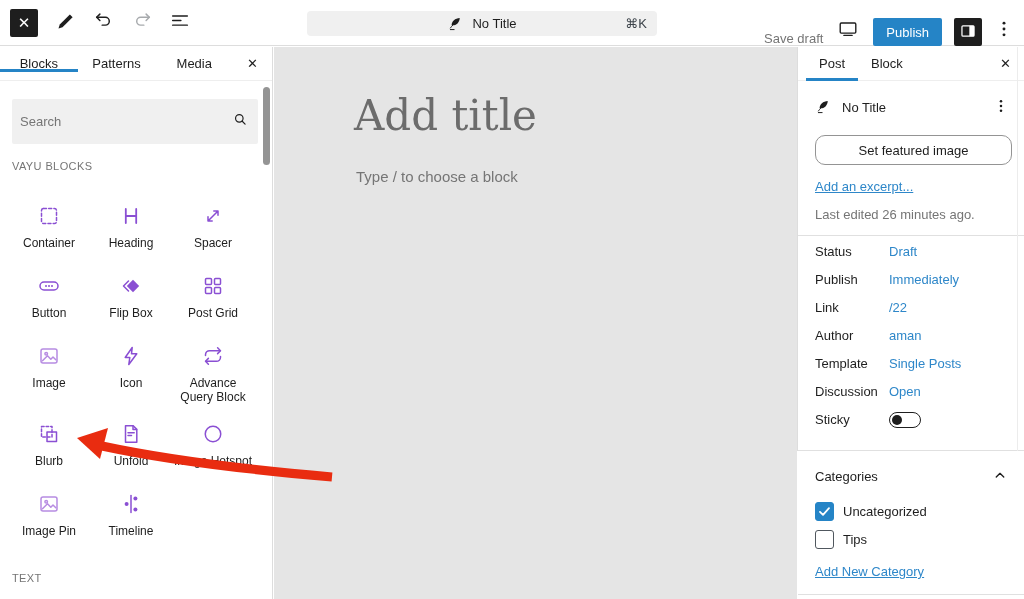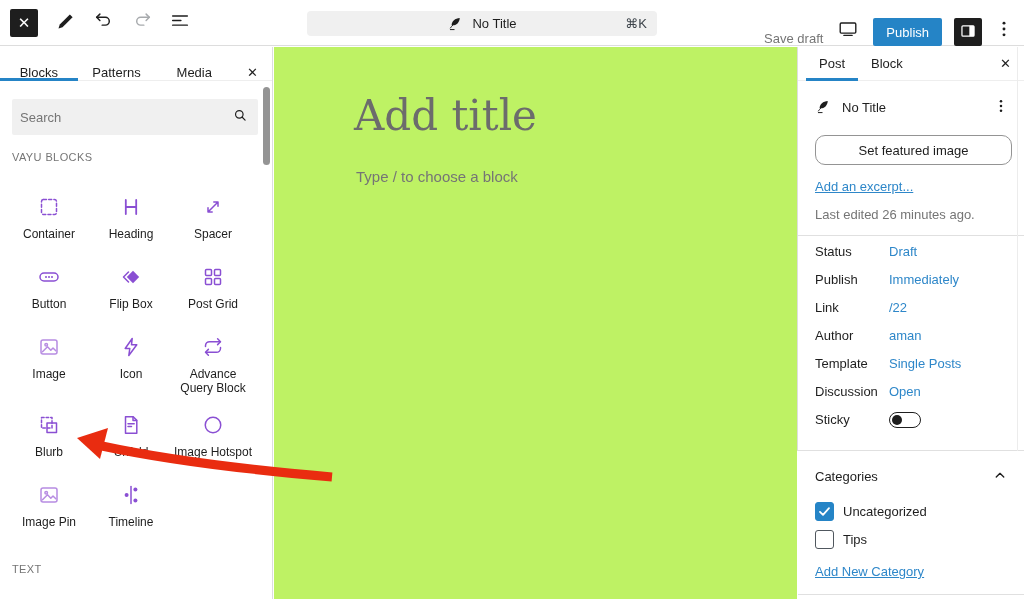--- a/index.html
+++ b/index.html
@@ -24,42 +24,42 @@
   .omnibox .shortcut { position:absolute; right:10px; color:#3c434a; font-size:13px; }
   .topbar-right { position:absolute; right:10px; top:0; height:46px; display:flex; align-items:flex-end; gap:12px; }
   .save-draft { font-size:13px; color:#757575; background:none; border:none; cursor:pointer; }
   .publish-btn { height:28px; padding:0 13px; background:var(--accent-blue,#2584c6); color:#fff;
     border:none; border-radius:2px; font-size:13px; cursor:pointer; }
   .panel-toggle { width:28px; height:28px; background:#1e1e1e; border:none; border-radius:2px;
     display:flex; align-items:center; justify-content:center; cursor:pointer; }
   
   .inserter { position:absolute; top:47px; left:0; width:273px; height:552px; background:#fff;
     border-right:1px solid #ddd; z-index:5; }
-  .ins-tabs { display:flex; height:34px; border-bottom:1px solid #eee; align-items:flex-end; }
+  .ins-tabs { display:flex; height:34px; border-bottom:1px solid #eee; align-items:center; }
   .ins-tabs .tab { width:78px; background:none; border:none; font-size:13px; font-weight:500;
     color:#1e1e1e; position:relative; cursor:pointer; font-family:inherit; }
   .tab.active::after { content:""; position:absolute; left:0; right:0; bottom:-1px; height:3px;
     background:var(--accent-blue,#2584c6); }
   .ins-close { margin-left:auto; background:none; border:none; font-size:13px; color:#1e1e1e;
     padding:0 14px; cursor:pointer; }
-  .search-box { margin:18px 14px 0 12px; height:36px; background:#f0f0f0; border-radius:2px;
+  .search-box { margin:18px 14px 0 12px; height:45px; background:#f0f0f0; border-radius:2px;
     display:flex; align-items:center; padding:0 8px; }
   .search-box input { flex:1; background:transparent; border:none; outline:none; font-size:13px;
     color:#1e1e1e; font-family:inherit; }
   .search-box input::placeholder { color:#757575; }
   .section-label { margin:16px 0 0 12px; font-size:11px; color:#757575; letter-spacing:.4px; }
   .blocks-grid { margin:0 0 0 8px; padding-top:14px; display:grid; grid-template-columns:repeat(3,82px); }
   .block-item { min-height:70px; padding-top:18px; display:flex; flex-direction:column; align-items:center; cursor:pointer; }
   .block-item .bicon { color:var(--purple,#8a4fd3); height:24px; display:flex; }
   .block-item .bicon.light { color:var(--purple-light,#b78ce2); }
   .block-item .blabel { margin-top:8px; font-size:12px; line-height:1.18; color:#1e1e1e; text-align:center; max-width:80px; }
   .text-label { margin-top:28px; }
   .panel-scrollbar { position:absolute; top:40px; right:2px; width:7px; height:78px; background:#949494; border-radius:4px; cursor:grab; }
   
-  .canvas { position:absolute; top:47px; left:274px; width:523px; height:552px; background:#bef264;padding-left:33px; }
+  .canvas { position:absolute; top:47px; left:274px; width:523px; height:552px; background:#e5e5e5;padding-left:33px; }
   .canvas-title { position:absolute; left:80px; top:44px; font-family:"DejaVu Serif", serif;
     font-weight:400; font-size:42px; color:#6c6c6c; }
   .canvas-body { position:absolute; left:82px; top:121px; font-size:15px; color:#757575; }
   
   .sidebar { position:absolute; top:47px; right:0; width:227px; height:404px; background:#fff;
     border-left:1px solid #ddd; font-size:13px; }
   .sb-scroll-line { position:absolute; top:0; right:6px; width:1px; height:100%; background:#ececec; }
   .sb-tabs { display:flex; height:34px; border-bottom:1px solid #eee; padding-left:8px; }
   .sb-tabs .tab { padding:0 13px; background:none; border:none; font-size:13px; font-weight:500;
     color:#1e1e1e; position:relative; cursor:pointer; font-family:inherit; }

